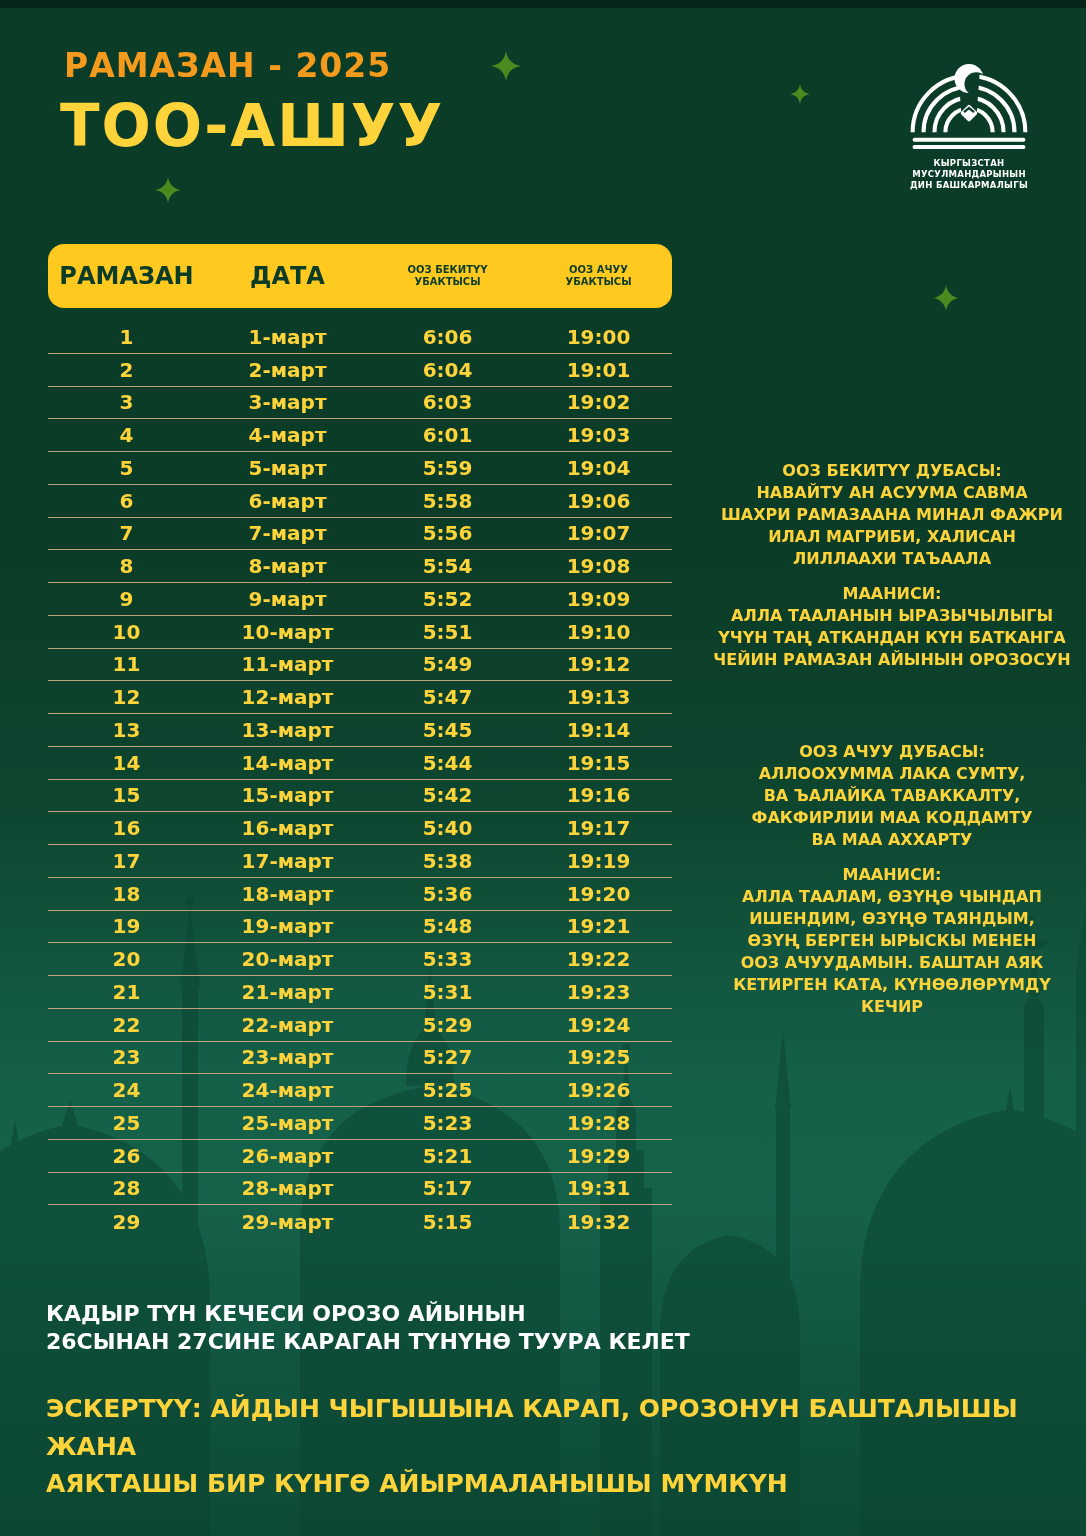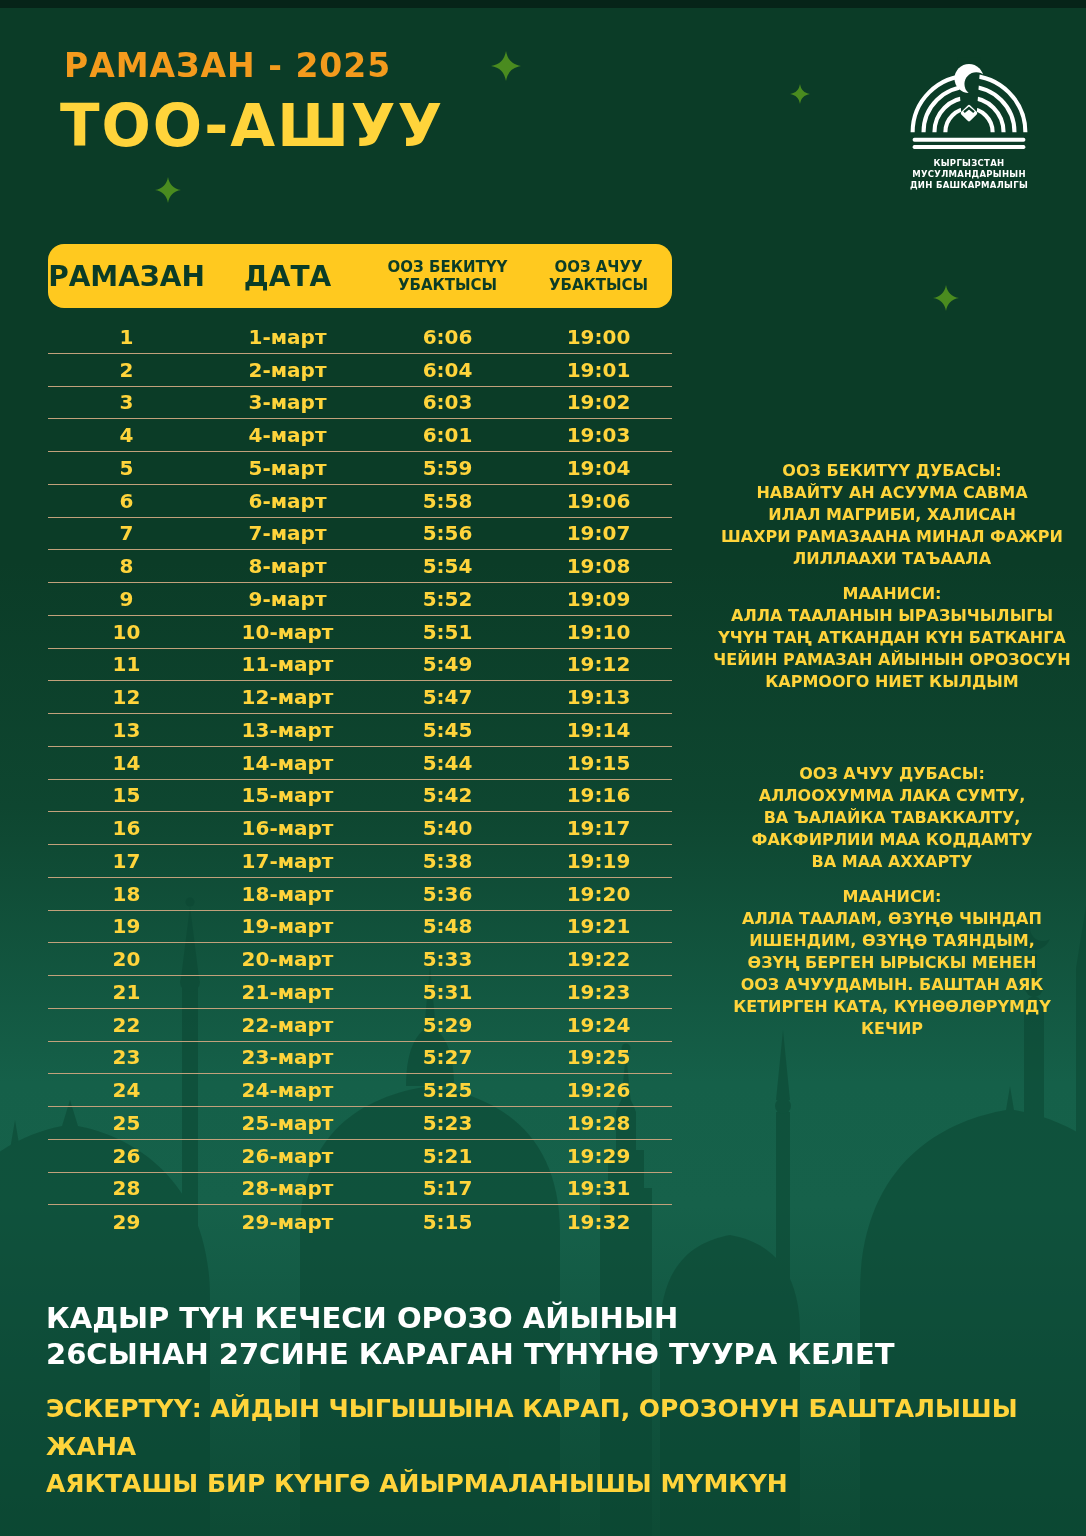--- a/index.html
+++ b/index.html
@@ -47,40 +47,40 @@
   .logo-fill{fill:var(--white);}
   .logo-chevron{stroke:var(--bg-dark);stroke-width:2.5px;fill:none;}
   .logo-text{margin-top:4px;font-size:8.5px;font-weight:700;line-height:1.3;letter-spacing:0.3px;text-align:center;}
   .timetable{position:absolute;left:48px;top:236px;width:624px;}
   .thead{
     height:64px;background:var(--header-gold);border-radius:16px;
     display:grid;grid-template-columns:157px 165px 155px 147px;
     align-items:center;text-align:center;color:var(--header-text);
   }
   .th{font-weight:800;}
-  .th1{font-size:28px;}
-  .th2{font-size:15px;line-height:1.2;white-space:pre-line;}
+  .th1{font-size:24px;}
+  .th2{font-size:10px;line-height:1.2;white-space:pre-line;}
   .rows{margin-top:13px;}
   .row{
     display:grid;grid-template-columns:157px 165px 155px 147px;
     height:32.75px;align-items:center;text-align:center;
     color:var(--accent-yellow);font-size:20px;font-weight:700;
     border-bottom:1.8px solid var(--line-tan);
   }
   .row:last-child{border-bottom:none;}
   .dua-panel{
     position:absolute;left:706px;top:452px;width:372px;text-align:center;
     color:var(--accent-yellow);font-weight:800;font-size:16px;
   }
   .dua{line-height:22px;}
   .dua + .dua{margin-top:13px;}
   .dua:nth-child(3){margin-top:70px;}
   .footer-headline{
     position:absolute;left:46px;top:1292px;width:1000px;
-    color:var(--white);font-size:29px;font-weight:800;line-height:1.25;
+    color:var(--white);font-size:22px;font-weight:800;line-height:1.25;
   }
   .footer-note{
     position:absolute;left:46px;top:1382px;width:1010px;
     color:var(--accent-yellow);font-size:25px;font-weight:800;line-height:1.5;
   }
 </style>
 </head>
 <body>
 
 <div class="page">
@@ -338,30 +338,29 @@
           <div>5:15</div>
           <div>19:32</div>
         </div>
       </div>
   </div>
 
   <div class="dua-panel">
       <div class="dua">
         <div>ООЗ БЕКИТҮҮ ДУБАСЫ:</div>
         <div>НАВАЙТУ АН АСУУМА САВМА</div>
+        <div>ШАХРИ РАМАЗААНА МИНАЛ ФАЖРИ</div>
         <div>ИЛАЛ МАГРИБИ, ХАЛИСАН</div>
-        <div>ШАХРИ РАМАЗААНА МИНАЛ ФАЖРИ</div>
         <div>ЛИЛЛААХИ ТАЪААЛА</div>
       </div>
       <div class="dua">
         <div>МААНИСИ:</div>
         <div>АЛЛА ТААЛАНЫН ЫРАЗЫЧЫЛЫГЫ</div>
         <div>ҮЧҮН ТАҢ АТКАНДАН КҮН БАТКАНГА</div>
         <div>ЧЕЙИН РАМАЗАН АЙЫНЫН ОРОЗОСУН</div>
-        <div>КАРМООГО НИЕТ КЫЛДЫМ</div>
       </div>
       <div class="dua">
         <div>ООЗ АЧУУ ДУБАСЫ:</div>
         <div>АЛЛООХУММА ЛАКА СУМТУ,</div>
         <div>ВА ЪАЛАЙКА ТАВАККАЛТУ,</div>
         <div>ФАКФИРЛИИ МАА КОДДАМТУ</div>
         <div>ВА МАА АХХАРТУ</div>
       </div>
       <div class="dua">
         <div>МААНИСИ:</div>

